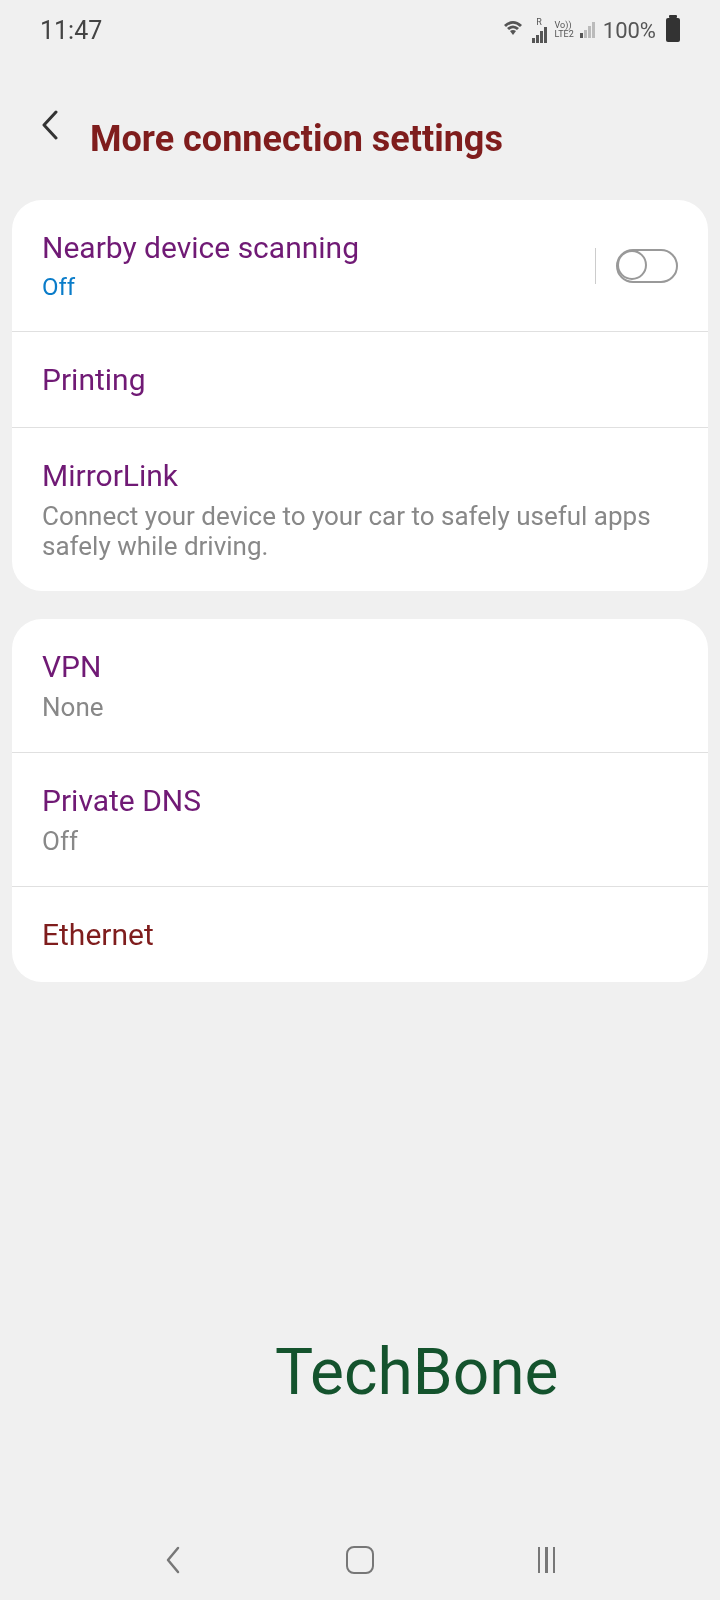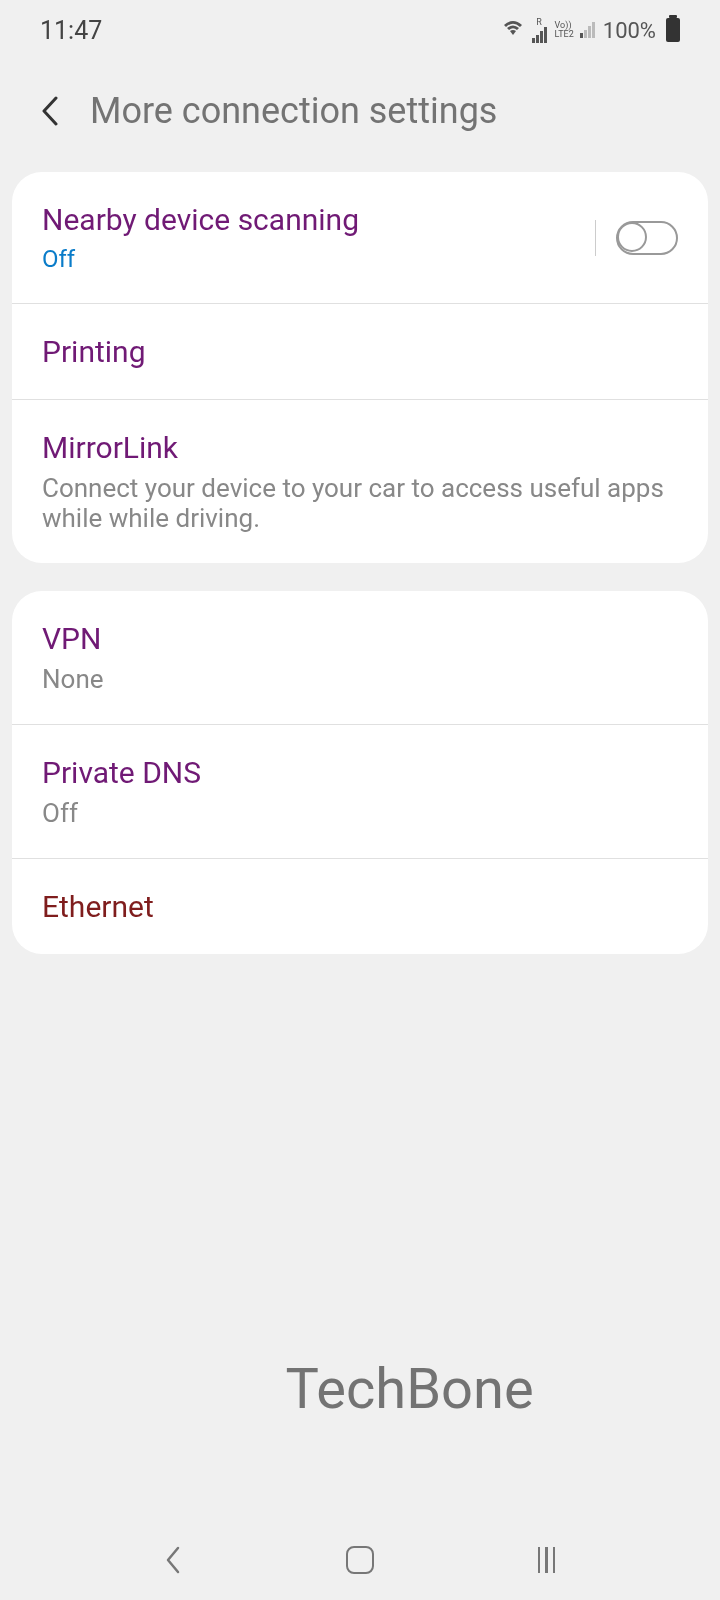--- a/index.html
+++ b/index.html
@@ -82,22 +82,23 @@
       cursor: pointer;
     }
     
     .back-chevron svg {
       width: 18px;
       height: 30px;
     }
     
     .header-title {
       font-size: 36px;
-      color: #737373;
-      font-weight: 400;
+      color: #7f1d1d;
+      font-weight: 700;
+      margin-top: 28px;
     }
     
     .card {
       background: white;
       margin: 0 12px 28px 12px;
       border-radius: 30px;
       overflow: hidden;
     }
     
     .list-item {
@@ -166,25 +167,25 @@
       height: 26px;
       border: 2.5px solid #999;
       border-radius: 50%;
       top: -1px;
       left: -1px;
       background: white;
     }
     
     .watermark {
       position: absolute;
-      bottom: 178px;
+      bottom: 190px;
       left: 50%;
       transform: translateX(-30%);
-      font-size: 56px;
-      color: #737373;
+      font-size: 64px;
+      color: #14532d;
       font-weight: 400;
     }
     
     .nav-bar {
       position: absolute;
       bottom: 0;
       width: 100%;
       height: 80px;
       display: flex;
       justify-content: space-around;
@@ -309,21 +310,21 @@
         <div class="toggle-divider"></div>
         <div class="toggle"></div>
       </div>
     </div>
   </div>
   <div class="list-item">
     <div class="list-item-title">Printing</div>
   </div>
   <div class="list-item">
     <div class="list-item-title">MirrorLink</div>
-    <div class="list-item-subtitle">Connect your device to your car to access useful apps while while driving.</div>
+    <div class="list-item-subtitle">Connect your device to your car to safely useful apps safely while driving.</div>
   </div>
 </div>
 
 <div class="card">
   <div class="list-item">
     <div class="list-item-title">VPN</div>
     <div class="list-item-subtitle">None</div>
   </div>
   <div class="list-item">
     <div class="list-item-title">Private DNS</div>

